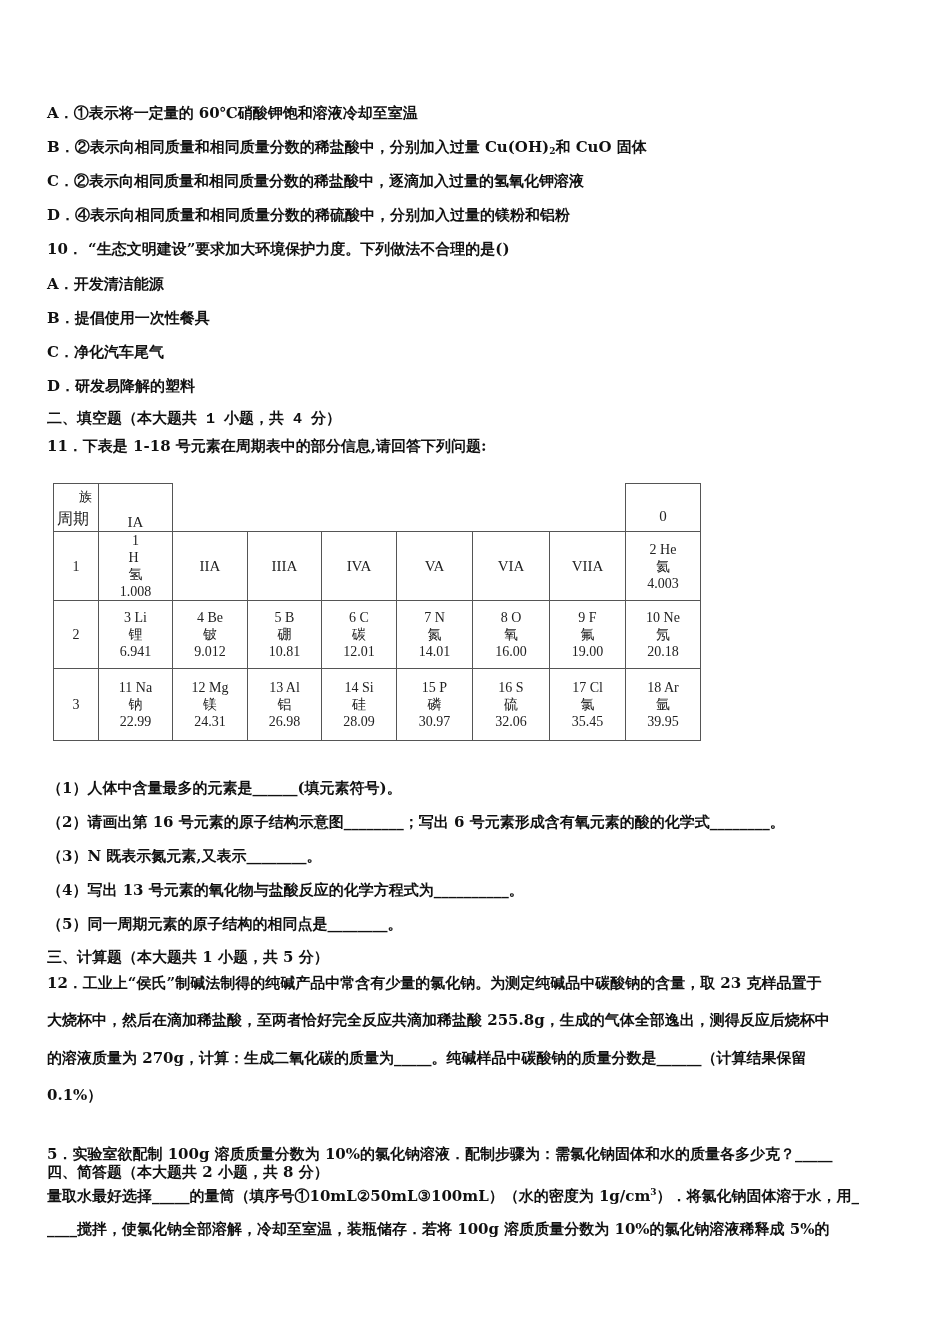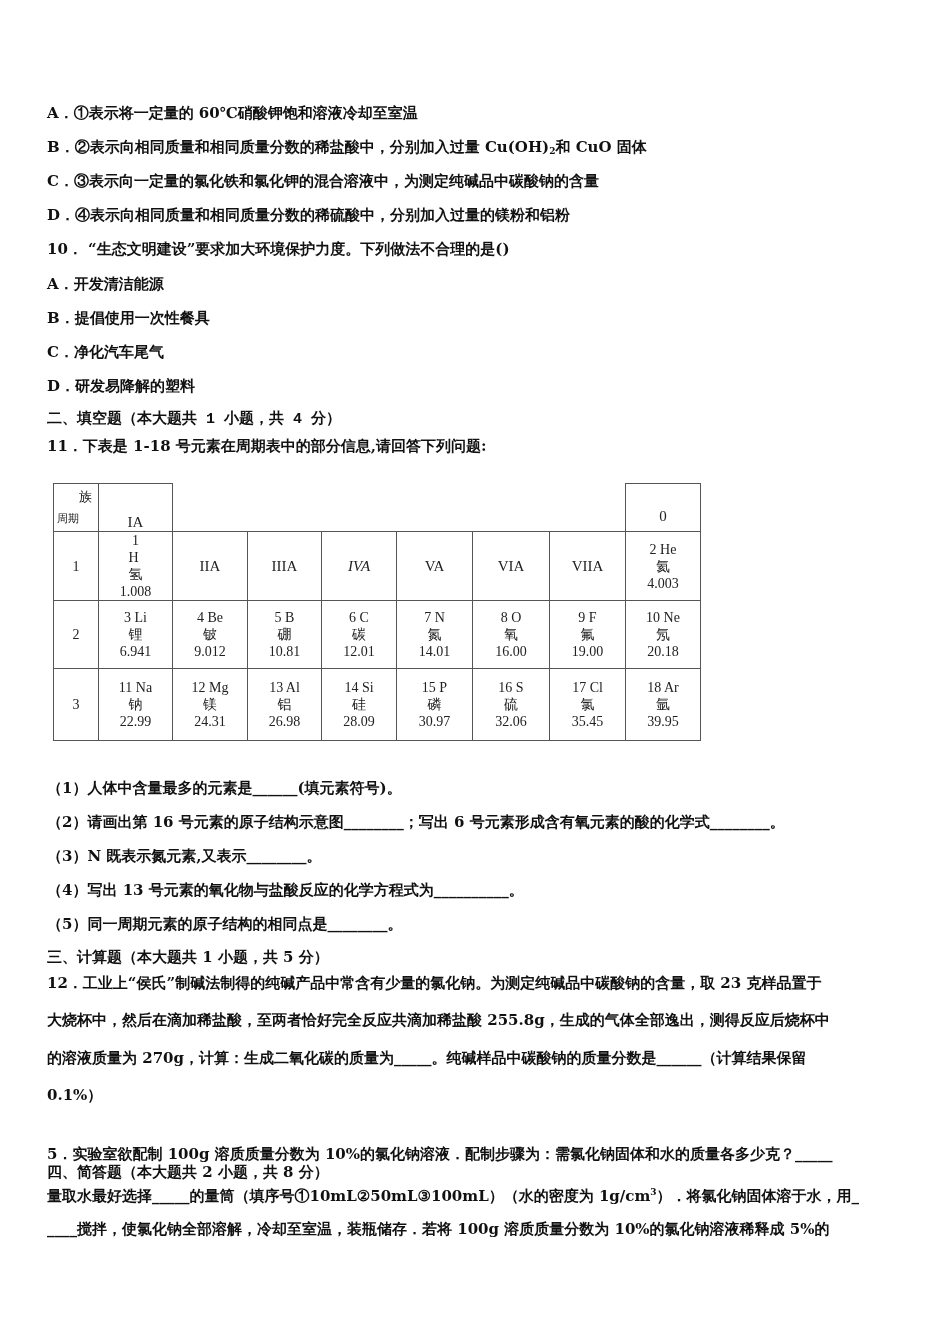--- a/index.html
+++ b/index.html
@@ -10,33 +10,33 @@
   sup { font-size:9px; vertical-align:6px; }
   
   .ptable { position:absolute; left:53px; top:483px; border-collapse:collapse;
             font-family:"Liberation Serif","DejaVu Serif",serif; font-size:14px; color:#222; }
   .ptable td { border:1px solid #555; text-align:center; vertical-align:middle; padding:0; line-height:17px; }
   .ptable td.noborder { border:none; }
   .cell-inner { display:flex; flex-direction:column; align-items:center; justify-content:center; }
   .grp { font-size:15px; }
   .corner { text-align:left; position:relative; height:47px; width:44px; }
   .corner .zu { position:absolute; right:6px; top:4px; font-size:13px; }
-  .corner .zq { position:absolute; left:3px; bottom:4px; font-size:11px; }
+  .corner .zq { position:absolute; left:3px; bottom:4px; font-size:16px; }
 </style>
 </head>
 <body>
 
 <div class="line" style="top:103px;">
   <span>A．</span><span>①表示将一定量的 60℃硝酸钾饱和溶液冷却至室温</span>
 </div>
 <div class="line" style="top:137px;">
   <span>B．</span><span>②表示向相同质量和相同质量分数的稀盐酸中，分别加入过量 Cu(OH)</span><sub>2</sub><span>和 CuO 固体</span>
 </div>
 <div class="line" style="top:171px;">
-  <span>C．</span><span>③表示向一定量的氯化铁和氯化钾的混合溶液中，为测定纯碱品中碳酸钠的含量</span>
+  <span>C．</span><span>②表示向相同质量和相同质量分数的稀盐酸中，逐滴加入过量的氢氧化钾溶液</span>
 </div>
 <div class="line" style="top:205px;">
   <span>D．</span><span>④表示向相同质量和相同质量分数的稀硫酸中，分别加入过量的镁粉和铝粉</span>
 </div>
 
 <div class="line" style="top:239px;">10．  “生态文明建设”要求加大环境保护力度。下列做法不合理的是()</div>
 <div class="line" style="top:274px;"><span>A．</span><span>开发清洁能源</span></div>
 <div class="line" style="top:308px;"><span>B．</span><span>提倡使用一次性餐具</span></div>
 <div class="line" style="top:342px;"><span>C．</span><span>净化汽车尾气</span></div>
 <div class="line" style="top:376px;"><span>D．</span><span>研发易降解的塑料</span></div>
@@ -60,21 +60,21 @@
     <td>
           <div class="cell-inner">
             <span>1</span>
             <span style="margin-left:-4px">H</span>
             <span>氢</span>
             <span>1.008</span>
           </div>
         </td>
     <td style="width:74px;" class="grp">IIA</td>
     <td style="width:73px;" class="grp">IIIA</td>
-    <td style="width:74px;font-style:italic;" class="grp">IVA</td>
+    <td style="width:74px;" class="grp">IVA</td>
     <td style="width:75px;" class="grp">VA</td>
     <td style="width:76px;margin-left:20px;" class="grp">VIA</td>
     <td style="width:75px;" class="grp">VIIA</td>
     <td>
           <div class="cell-inner">
             <span><span>2</span> <span>He</span></span>
             <span>氦</span>
             <span>4.003</span>
           </div>
         </td>

